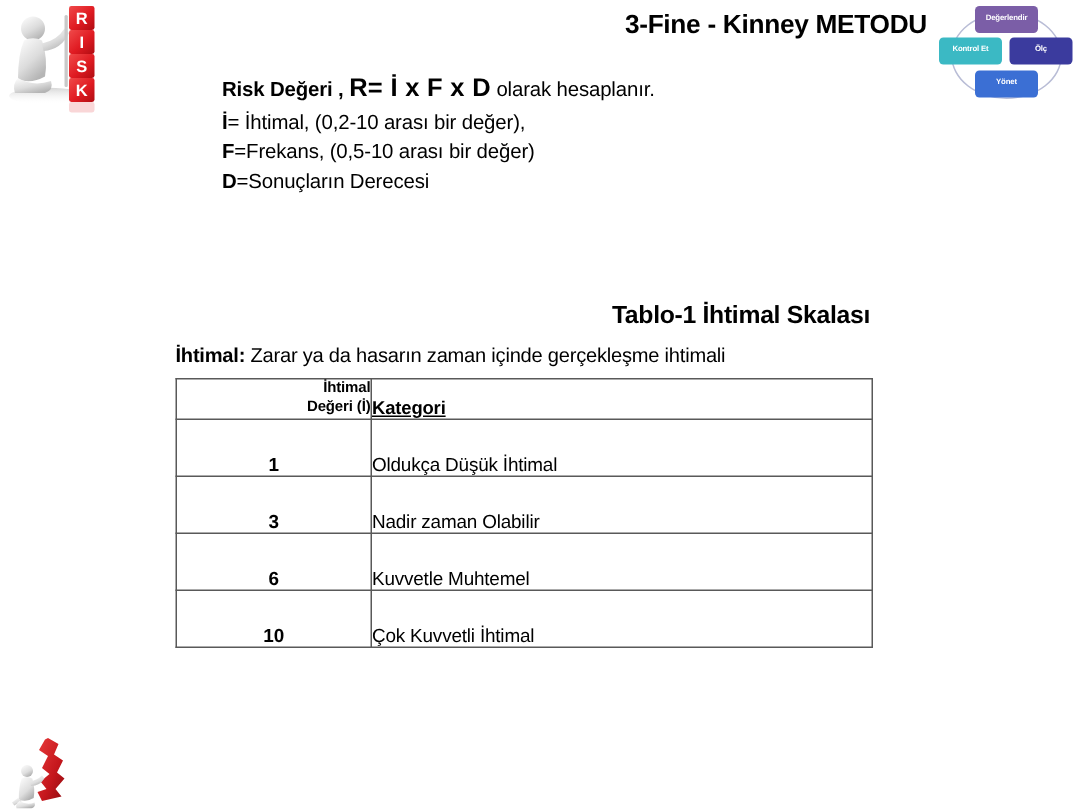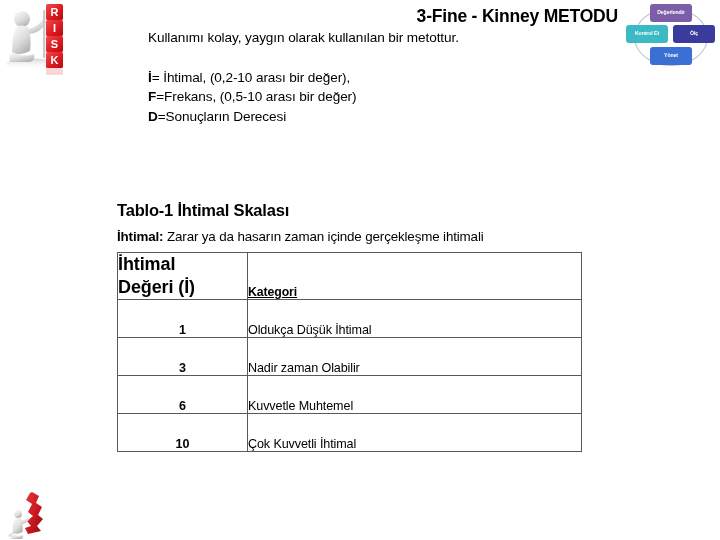--- a/index.html
+++ b/index.html
@@ -108,21 +108,21 @@
     font-weight: bold;
     letter-spacing: 0.2px;
   }
 
   
   #table-heading {
     position: absolute;
     left: 117px;
     top: 201px;
     width: 463px;
-    text-align: left;
+    text-align: right;
     font-size: 16.5px;
     font-weight: bold;
     letter-spacing: -0.2px;
   }
   #table-subtitle {
     position: absolute;
     left: 117px;
     top: 229px;
     width: 470px;
     font-size: 13.4px;
@@ -142,22 +142,22 @@
   #skala-table td {
     border: 1.1px solid #595959;
     padding: 0;
     vertical-align: bottom;
     box-sizing: border-box;
   }
   .col-val { width: 130px; }
   .col-cat { width: 334px; }
 
   .hdr-val {
-    text-align: left;
-    font-size: 18px;
+    text-align: right;
+    font-size: 10px;
     font-weight: bold;
     line-height: 1.28;
     padding: 3px 0 3px 0;
     letter-spacing: -0.1px;
   }
   .hdr-cat {
     font-size: 12.3px;
     font-weight: bold;
     padding: 0 0 4px 12px;
     letter-spacing: -0.1px;
@@ -240,23 +240,25 @@
   </div>
   <div class="cyc-box cyc-bottom" style="background:#3B6FD4;">
     <span>Yönet</span>
   </div>
 </div>
 
 <div id="content">
 
   <div id="title">3-Fine - Kinney METODU</div>
 
-  <div class="lede">Kullanımı kolay, yaygın olarak kullanılan bir metottur.</div>
 
   <div id="formula-block">
+    <div class="frm-line">
+      <span class="b">Risk Değeri ,</span><span>&nbsp;</span><span class="bigsym">R= İ x F x D</span><span> olarak hesaplanır.</span>
+    </div>
     <div class="frm-line">
       <span class="b">İ</span><span>= İhtimal, (0,2-10 arası bir değer),</span>
     </div>
     <div class="frm-line">
       <span class="b">F</span><span>=Frekans, (0,5-10 arası bir değer)</span>
     </div>
     <div class="frm-line">
       <span class="b">D</span><span>=Sonuçların Derecesi</span>
     </div>
   </div>

